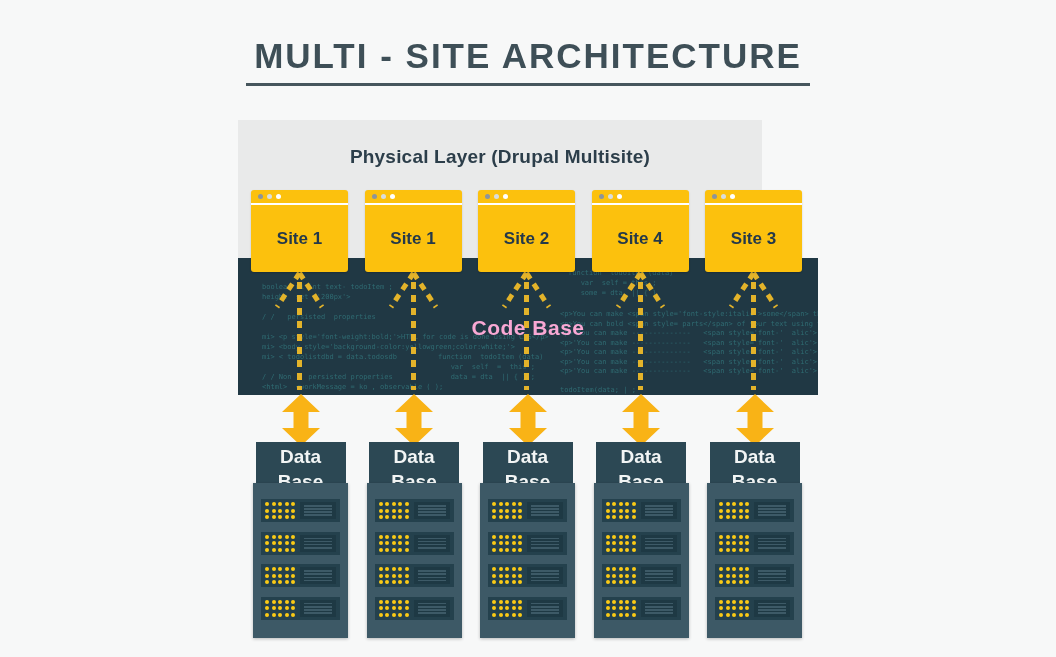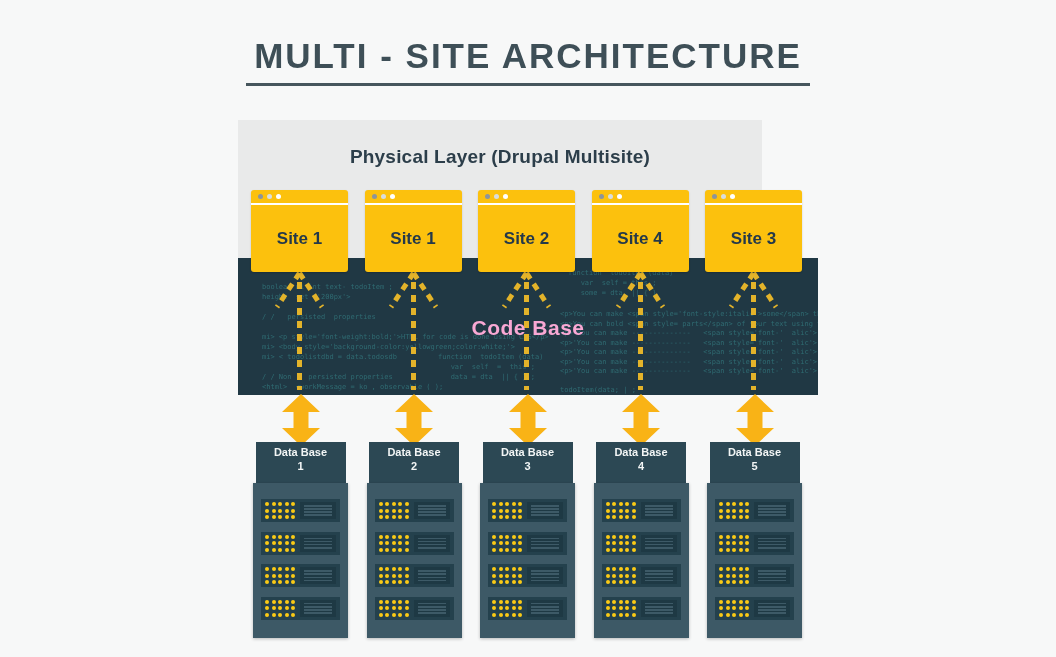--- a/index.html
+++ b/index.html
@@ -41,21 +41,21 @@
 
   
   .darrow-row{position:absolute;left:238px;top:394px;width:580px;height:52px;display:flex;
     justify-content:space-between;padding:0 16px 0 15px;box-sizing:border-box;}
 
   
   .db-row{position:absolute;left:238px;top:442px;width:580px;display:flex;
     justify-content:space-between;padding:0 16px 0 15px;box-sizing:border-box;}
   .db{width:95px;display:flex;flex-direction:column;align-items:center;}
   .db-header{width:90px;height:41px;background:#2c4854;color:#f2f5f5;text-align:center;
-    font-size:11px;font-weight:bold;line-height:1.3;padding-top:3px;box-sizing:border-box;}
+    font-size:19px;font-weight:bold;line-height:1.3;padding-top:3px;box-sizing:border-box;}
   .db-body{width:95px;height:155px;background:#3d5966;box-sizing:border-box;
     padding:16px 8px 18px 8px;display:flex;flex-direction:column;justify-content:space-between;
     box-shadow:0 1px 3px rgba(0,0,0,.25);}
   .unit{height:23px;background:#24414d;display:flex;align-items:center;padding:0 4px;box-sizing:border-box;}
   .dots-grid{display:grid;grid-template-columns:repeat(5,4px);grid-auto-rows:4px;gap:2.5px;}
   .sdot{width:4px;height:4px;border-radius:50%;background:#fbca15;}
   .lines{flex:1;margin-left:5px;background:#1e3944;padding:3px 4px;align-self:stretch;
     margin-top:3px;margin-bottom:3px;display:flex;flex-direction:column;justify-content:space-between;}
   .lbar{height:1.5px;background:#3d5a67;}
 </style>

